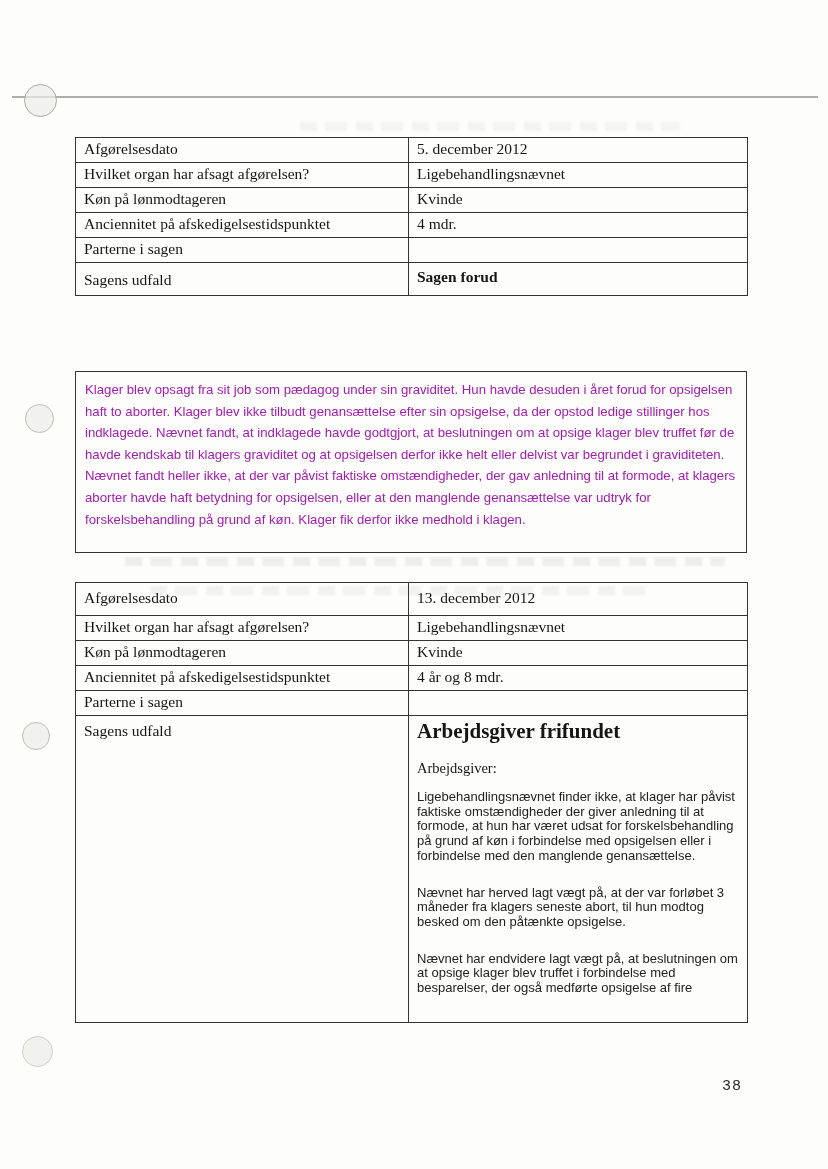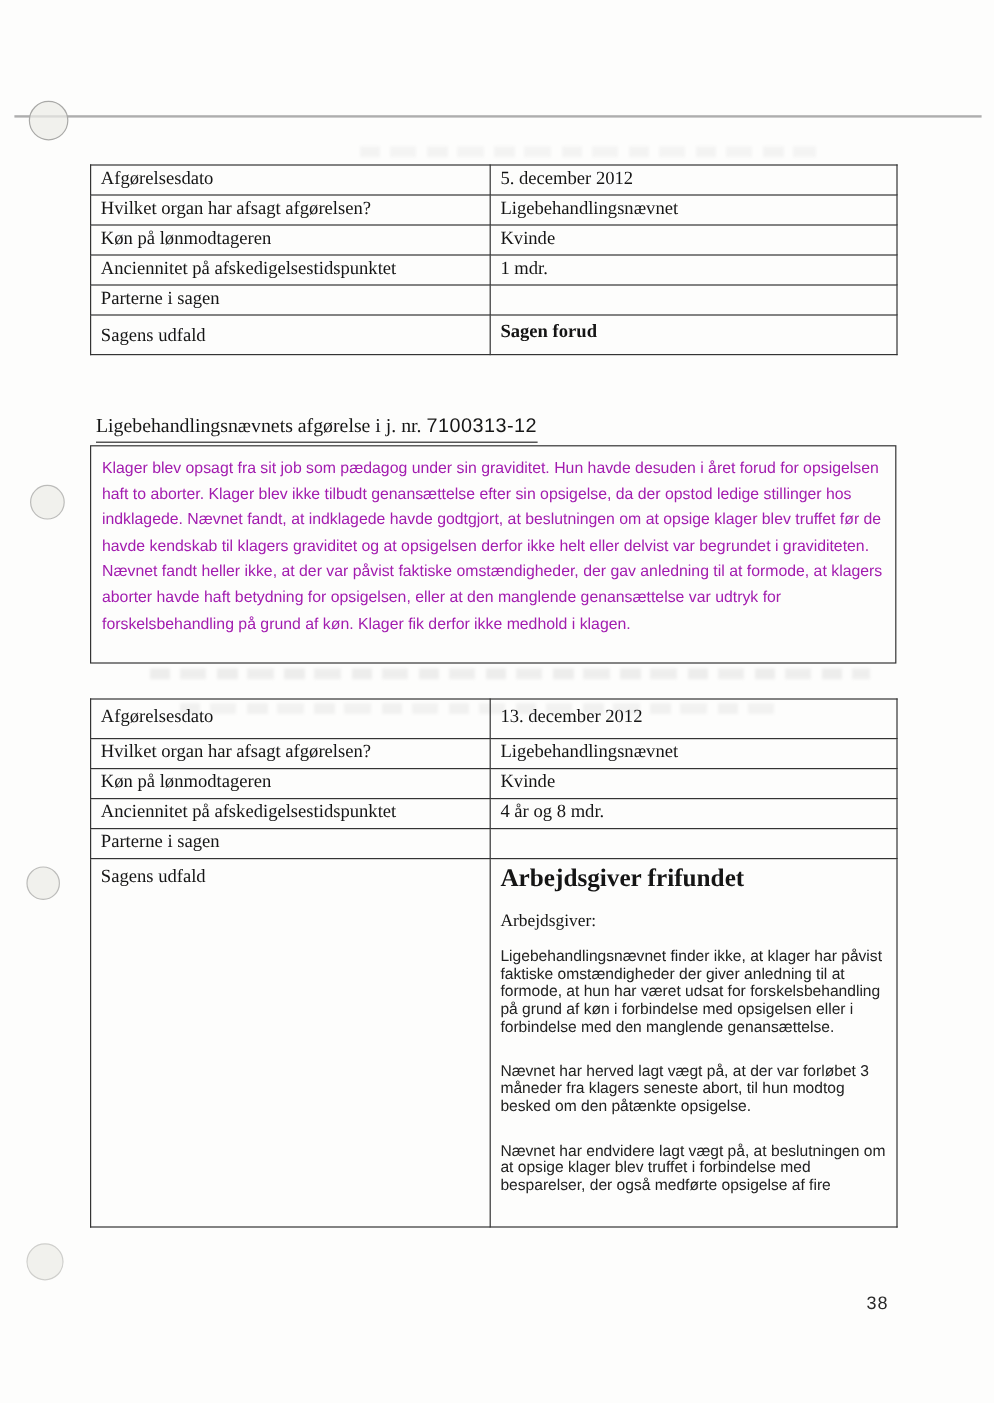--- a/index.html
+++ b/index.html
@@ -73,21 +73,21 @@
     padding:7px 9px 0 9px;overflow:hidden;background:transparent;
   }
   .resume-title{font-size:15.5px;color:#151515;margin:0 0 9px 0;}
   .resume-body{
     font-family:"Liberation Sans","DejaVu Sans",sans-serif;
     font-size:13.2px;line-height:21.6px;color:#a21caf;margin:0;
   }
 
   .page-number{
     position:absolute;left:722px;top:1078px;
-    font-family:Liberation Sans, sans-serif;
+    font-family:Liberation Mono, monospace;
     font-size:15px;color:#2a2a2a;letter-spacing:1px;
   }
 </style>
 </head>
 <body>
 
 <div class="page">
 
   <div class="top-rule"></div>
   <div class="punch punch-1"></div>
@@ -111,36 +111,33 @@
     <tr>
       <td class="lbl">Hvilket organ har afsagt afgørelsen?</td>
       <td class="val">Ligebehandlingsnævnet</td>
     </tr>
     <tr>
       <td class="lbl">Køn på lønmodtageren</td>
       <td class="val">Kvinde</td>
     </tr>
     <tr>
       <td class="lbl">Anciennitet på afskedigelsestidspunktet</td>
-      <td class="val">1 mdr.</td>
+      <td class="val">4 mdr.</td>
     </tr>
     <tr>
       <td class="lbl">Parterne i sagen</td>
       <td class="val"></td>
     </tr>
     <tr class="last" style="height:33px;">
       <td class="lbl">Sagens udfald</td>
       <td class="val bold-val">Sagen forud</td>
     </tr>
   </tbody>
     </table>
 
-  <div class="heading">
-    <span class="underline"><span>Ligebehandlingsnævnets afgørelse i j. nr.</span> <span class="case-no">7100313-12</span></span>
-  </div>
 
   <div class="resume-box">
     <p class="resume-body">Klager blev opsagt fra sit job som pædagog under sin graviditet. Hun havde desuden i året forud for opsigelsen haft to aborter. Klager blev ikke tilbudt genansættelse efter sin opsigelse, da der opstod ledige stillinger hos indklagede. Nævnet fandt, at indklagede havde godtgjort, at beslutningen om at opsige klager blev truffet før de havde kendskab til klagers graviditet og at opsigelsen derfor ikke helt eller delvist var begrundet i graviditeten. Nævnet fandt heller ikke, at der var påvist faktiske omstændigheder, der gav anledning til at formode, at klagers aborter havde haft betydning for opsigelsen, eller at den manglende genansættelse var udtryk for forskelsbehandling på grund af køn. Klager fik derfor ikke medhold i klagen.</p>
   </div>
 
   <table class="meta t2">
     <colgroup>
         <col class="c-label">
         <col class="c-value">
       </colgroup>

